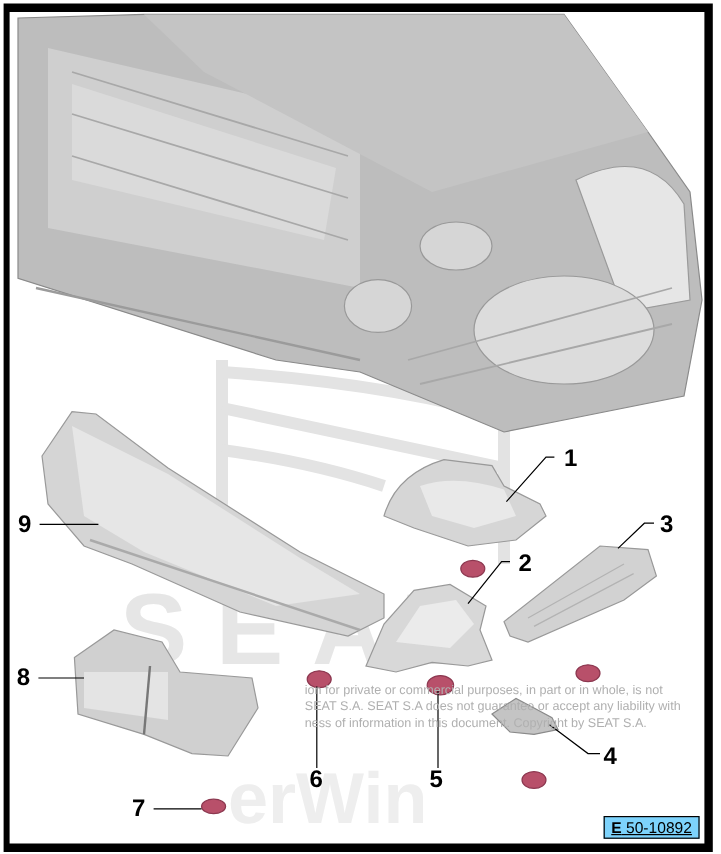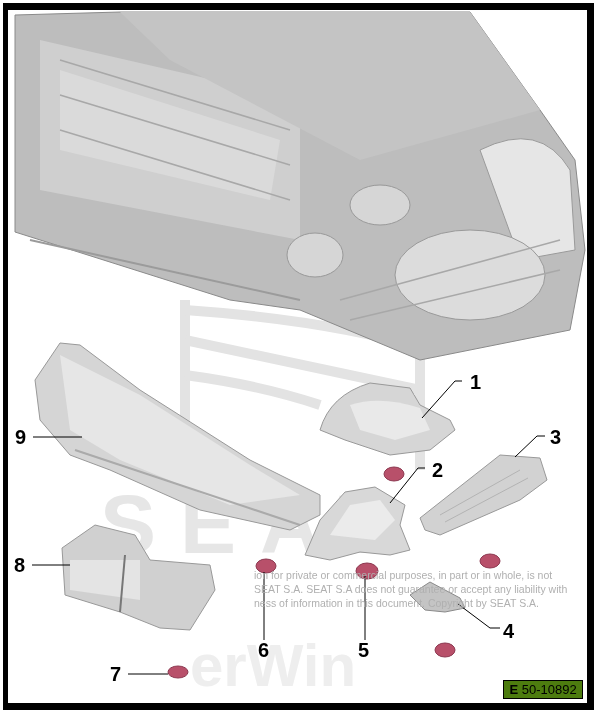--- a/index.html
+++ b/index.html
@@ -6,21 +6,21 @@
     body { width: 601px; height: 712px; position: relative; overflow: hidden;
            font-family: "Liberation Sans", sans-serif; }
     .frame { position: absolute; left: 3px; top: 3px; width: 591px; height: 707px; box-sizing: border-box;
              border-top: 7px solid #000; border-left: 5px solid #000; border-right: 7px solid #000; border-bottom: 7px solid #000; }
     svg.art { position: absolute; left: 0; top: 0; }
     .callout { position: absolute; font-family: "Liberation Sans", sans-serif; font-weight: bold;
                font-size: 20px; color: #000; line-height: 1; }
     .copyright { position: absolute; left: 210px; top: 568px; width: 360px; color: #b0b0b0;
                  font-size: 10.5px; line-height: 14px; white-space: pre-line; text-align: left; margin-left: 44px; }
     .figref { position: absolute; left: 503px; top: 680px; width: 78px; height: 17px; border: 1px solid #000;
-              background: #4d7c0f; font-size: 13px; line-height: 17px; text-align: center; color: #000; }
+              background: #7dd3fc; font-size: 13px; line-height: 17px; text-align: center; color: #000; text-decoration: underline; }
     .figref b { font-weight: bold; }
     .wm-seat { position: absolute; left: 100px; top: 482px; font-size: 84px; font-weight: bold;
                color: #e6e6e6; letter-spacing: 24px; line-height: 1; }
     .wm-erwin { position: absolute; left: 190px; top: 636px; font-size: 60px; font-weight: bold;
                 color: #eeeeee; line-height: 1; }
   </style>
 </head>
 <body>
 
 <div class="wm-seat">SEAT</div>

